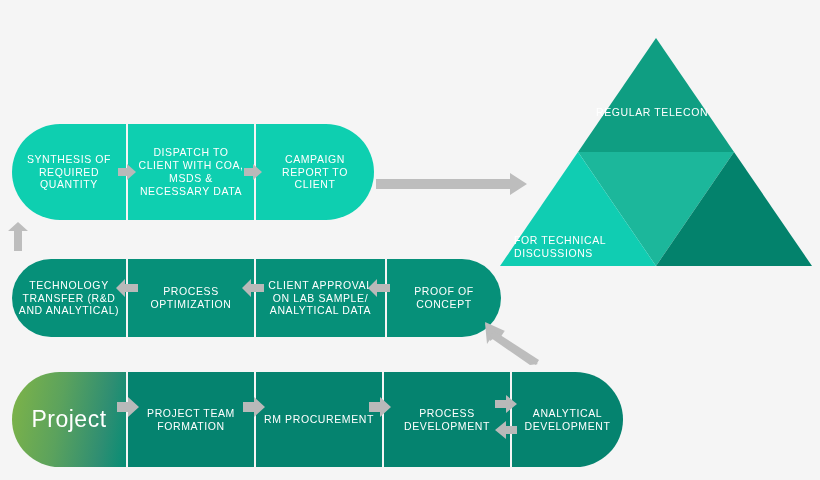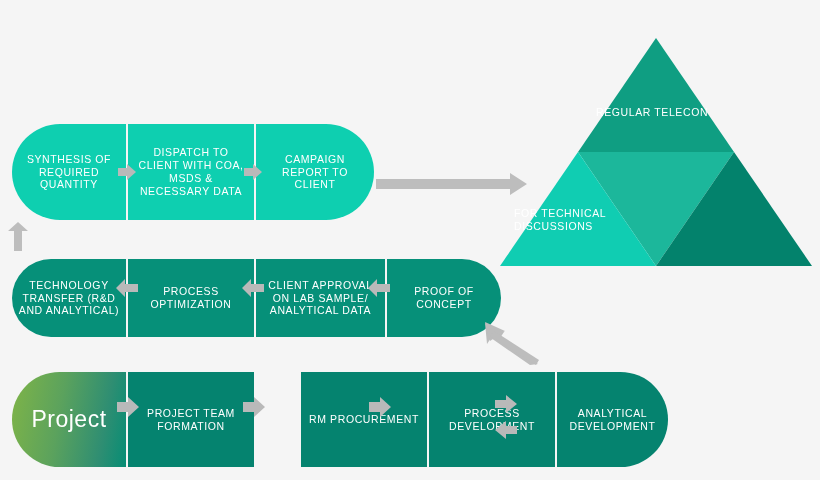--- a/index.html
+++ b/index.html
@@ -41,21 +41,21 @@
   .row2 .c3{width:114px;border-top-right-radius:40px;border-bottom-right-radius:40px;}
 
   
   .row3 .cell{background:#05836f;}
   .row3{left:12px;top:372px;height:95px;justify-content:flex-end;}
   .row3 .c0{
     width:114px;border-top-left-radius:48px;border-bottom-left-radius:48px;
     background:linear-gradient(100deg,#7fb447 0%,#5ba25d 42%,#2f8e72 78%,#068d75 100%);
   }
   .row3 .c1{width:126px;}
-  .row3 .c2{width:126px;margin-left:45px;}
+  .row3 .c2{width:126px;}
   .row3 .c3{width:126px;}
   .row3 .c4{width:111px;border-top-right-radius:48px;border-bottom-right-radius:48px;}
 
   .gap{width:2px;background:#f5f5f5;}
 
   .lbl-sm{font-size:10.5px;}
   .lbl-project{font-size:23px;letter-spacing:.5px;font-weight:400;}
   
   .mini-arrow{
     position:absolute;top:50%;transform:translateY(-50%);
@@ -71,21 +71,21 @@
   
   .diagarrow{position:absolute;left:478px;top:318px;width:62px;height:48px;z-index:4;}
 
   
   #triangle{position:absolute;left:500px;top:38px;width:312px;height:228px;}
   .tri-label{
     position:absolute;color:#ffffff;font-size:10.5px;text-align:left;
     letter-spacing:.6px;line-height:1.25;
   }
   .tl-top{left:96px;top:68px;width:120px;}
-  .tl-left{left:14px;top:169px;width:118px;}
+  .tl-left{left:14px;top:196px;width:118px;}
   .tl-right{left:178px;top:182px;width:120px;}
 </style>
 </head>
 <body>
 
 <div id="stage">
 
   <div class="row row1">
     <div class="cell c0">
       <span class="txt lbl-sm">SYNTHESIS OF REQUIRED QUANTITY</span>

